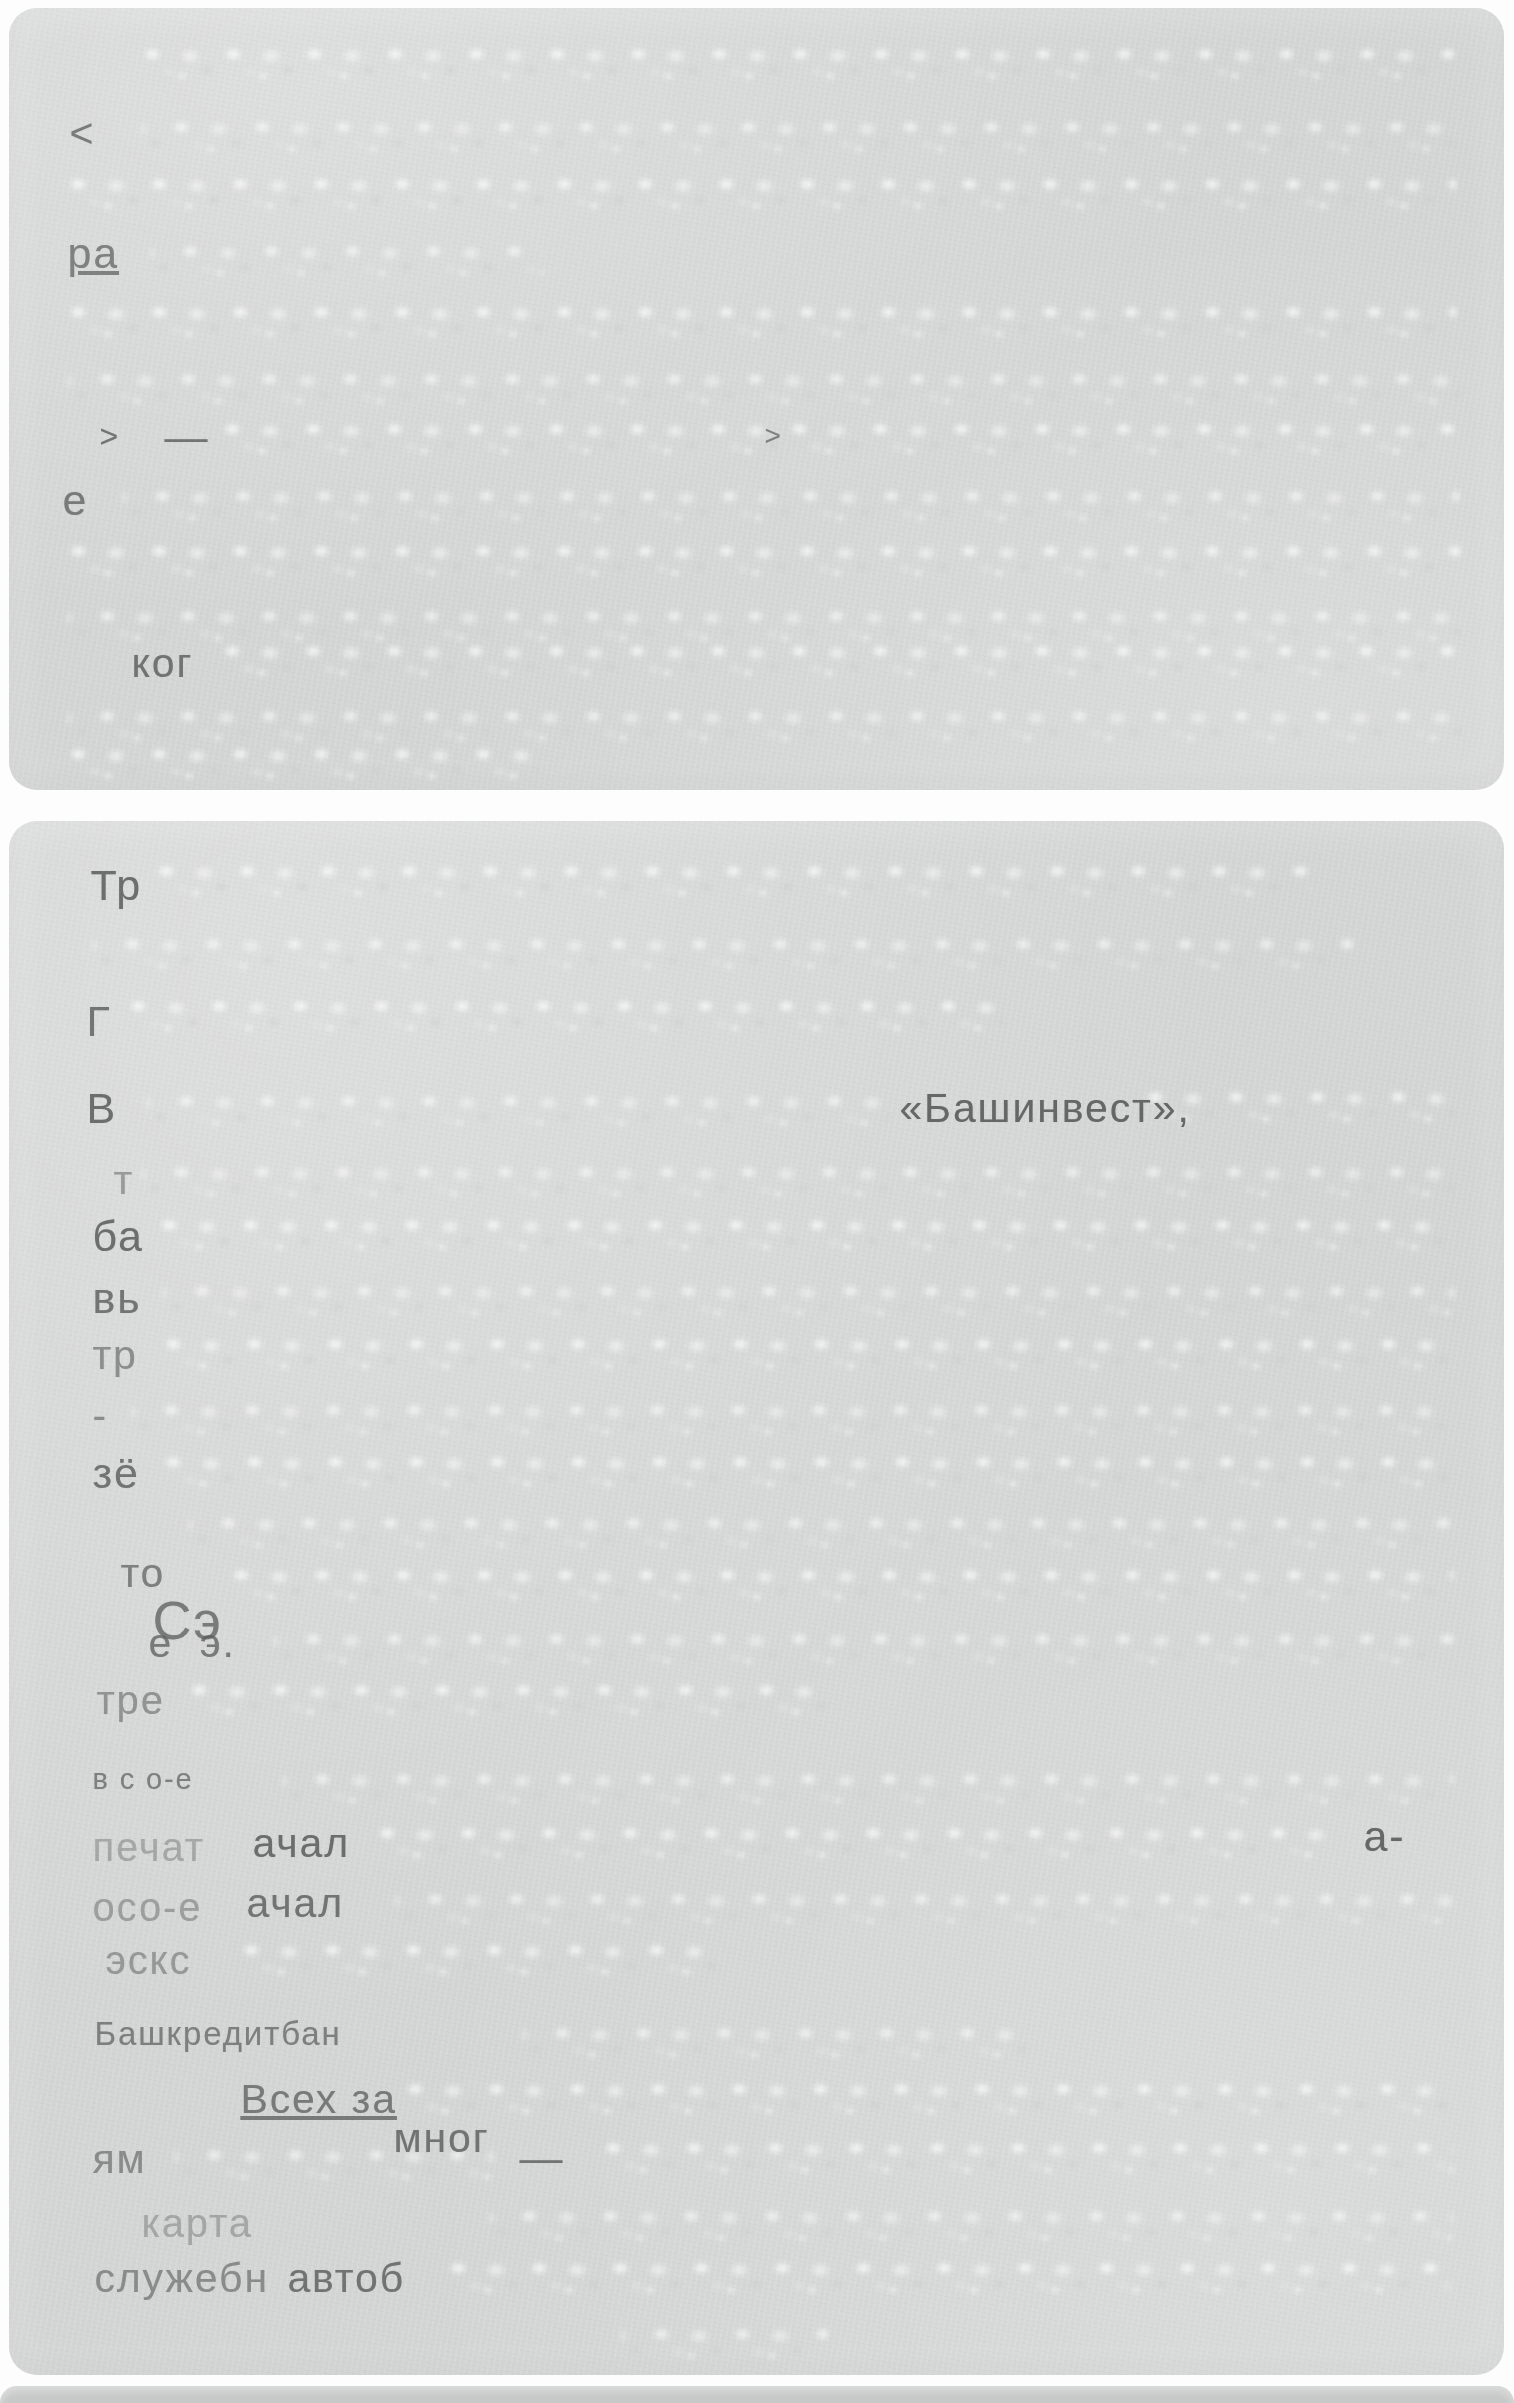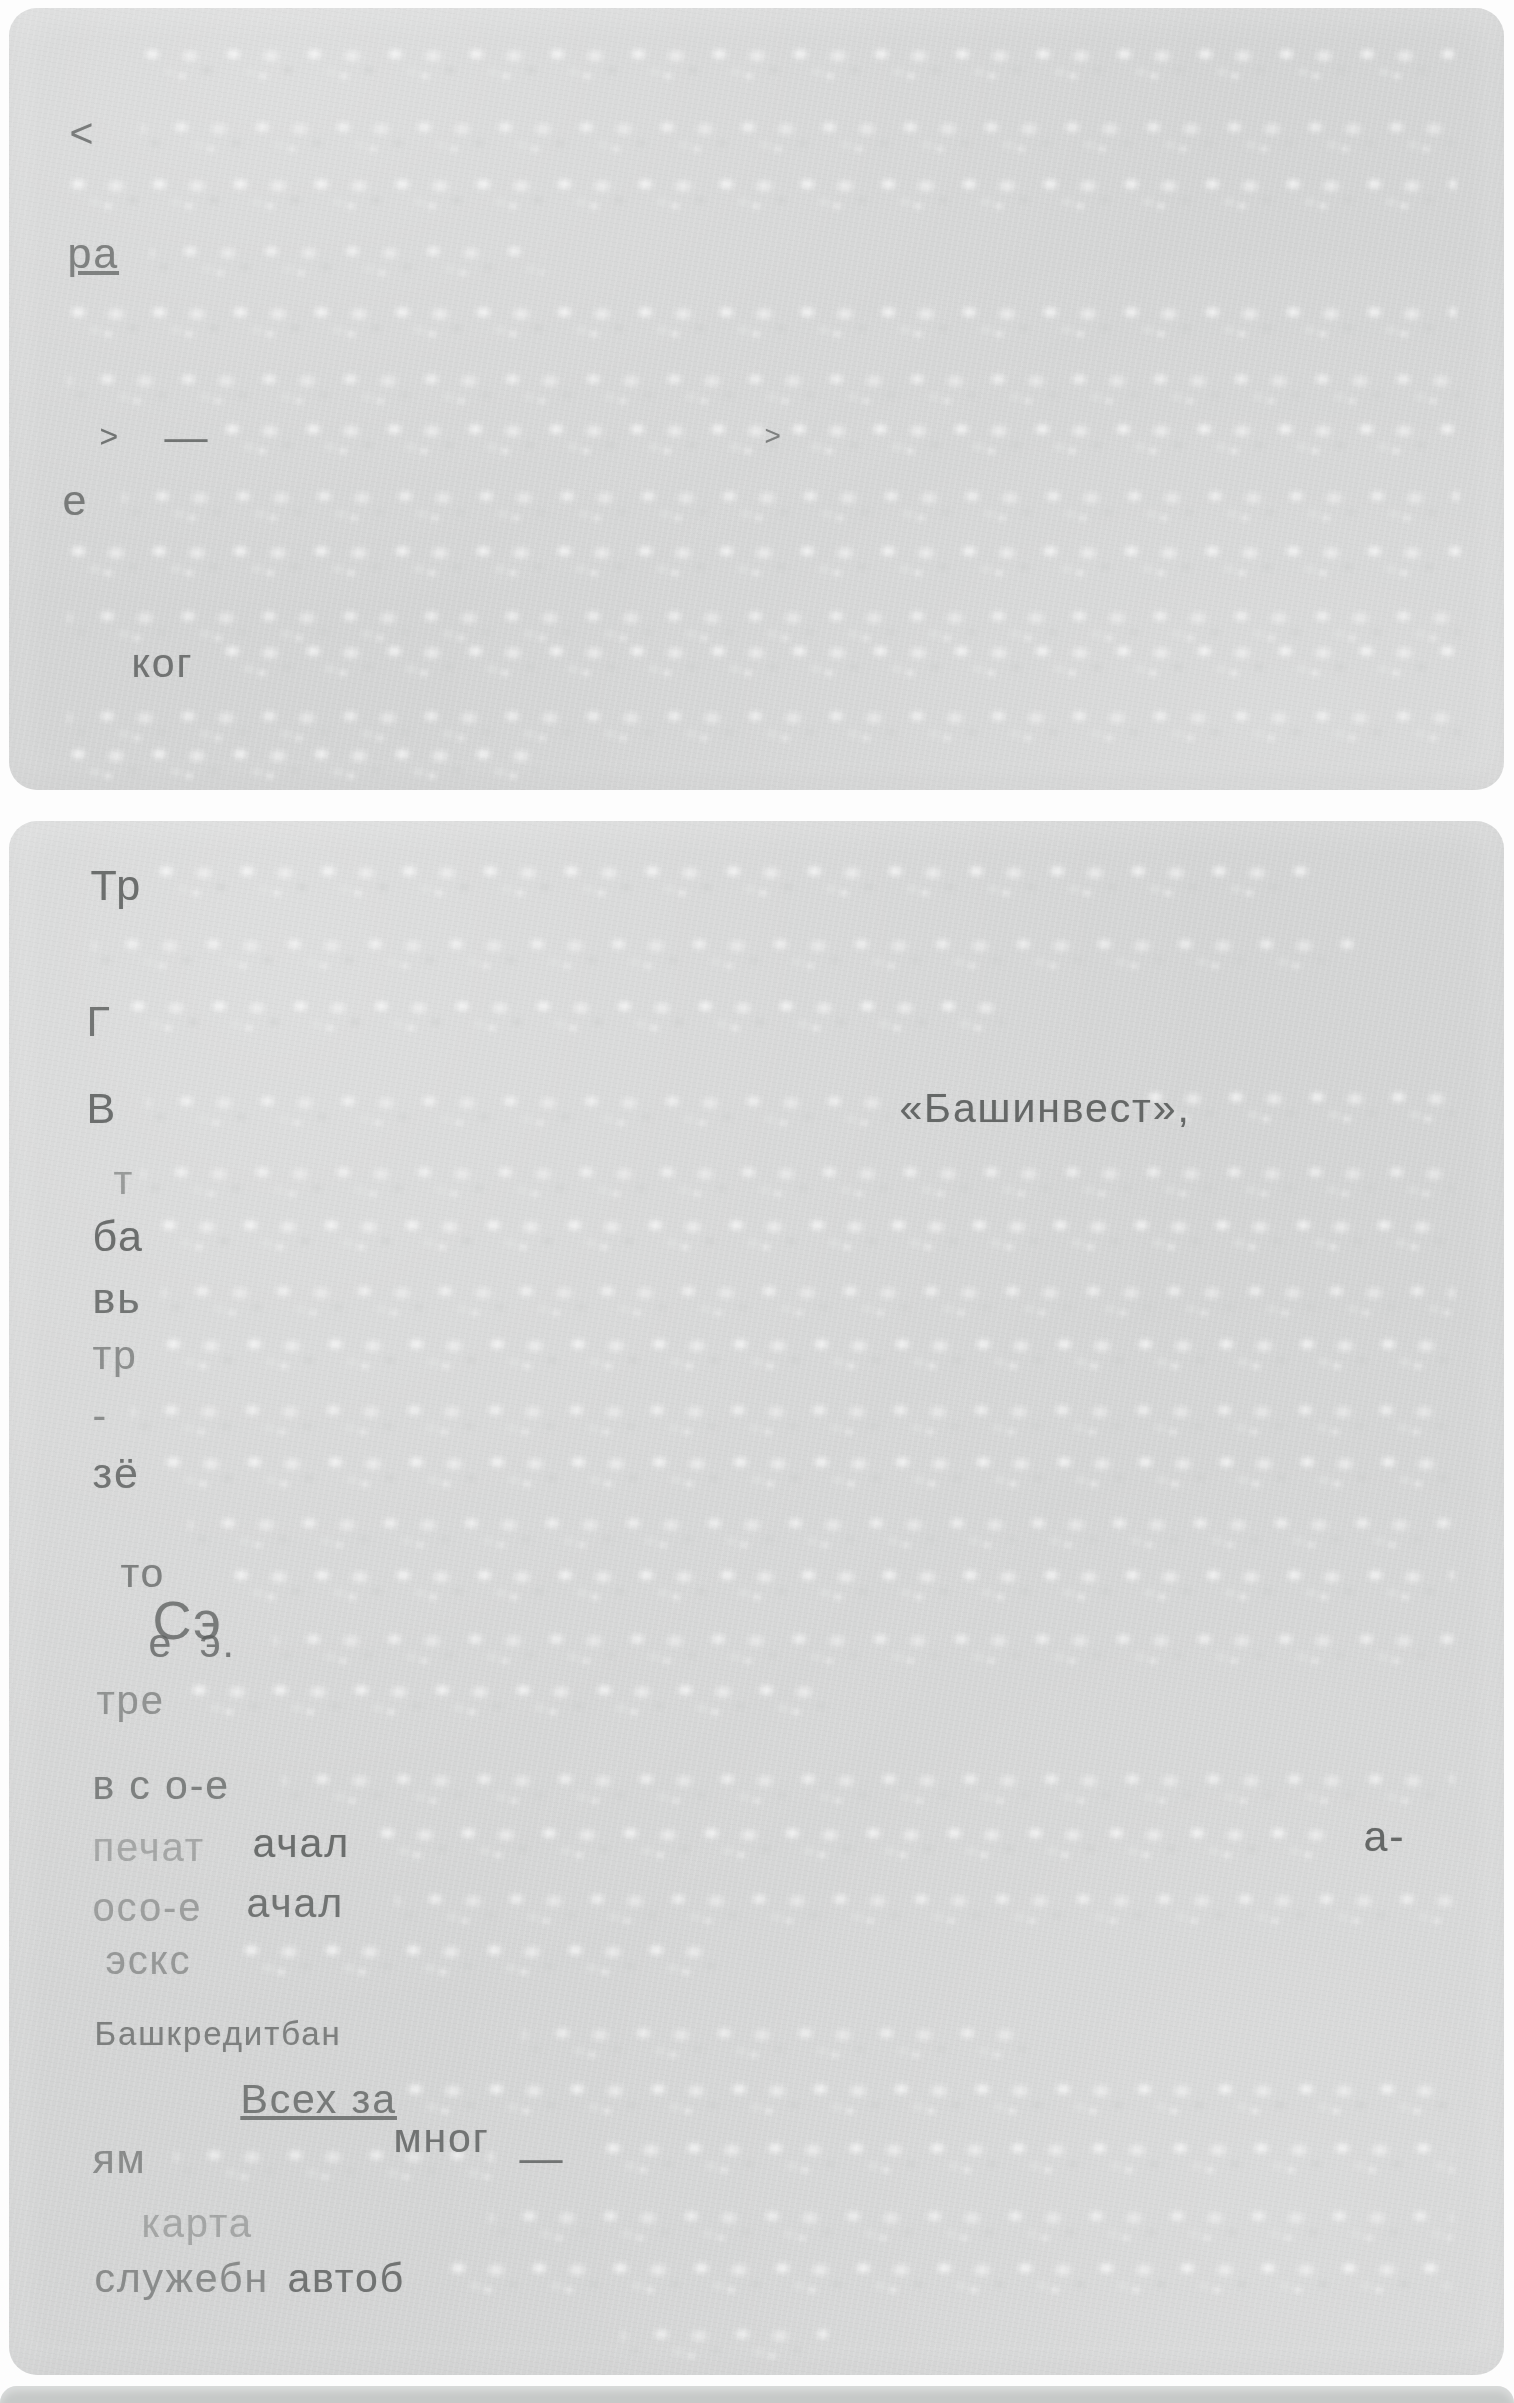--- a/index.html
+++ b/index.html
@@ -108,21 +108,21 @@
     <div class="frag" style="left: 104px; top: 339px; font-size: 41px; opacity: 0.5; color: rgb(89, 92, 91);">т</div>
     <div class="frag" style="left: 83px; top: 394px; font-size: 43px; opacity: 0.85; color: rgb(89, 92, 91);">ба</div>
     <div class="frag" style="left: 83px; top: 456px; font-size: 43px; opacity: 0.8; color: rgb(89, 92, 91);">вь</div>
     <div class="frag" style="left: 83px; top: 514px; font-size: 41px; opacity: 0.6; color: rgb(89, 92, 91);">тр</div>
     <div class="frag" style="left: 83px; top: 574px; font-size: 41px; opacity: 0.6; color: rgb(89, 92, 91);">-</div>
     <div class="frag" style="left: 83px; top: 631px; font-size: 43px; opacity: 0.8; color: rgb(89, 92, 91);">зё</div>
     <div class="frag" style="left: 111px; top: 686px; font-size: 41px; opacity: 0.7; color: rgb(89, 92, 91); margin-top: 46px;">то</div>
     <div class="frag" style="left: 143px; top: 772px; font-size: 54px; opacity: 0.75; color: rgb(89, 92, 91);">Сэ</div>
     <div class="frag" style="left: 139px; top: 802px; font-size: 41px; opacity: 0.75; color: rgb(89, 92, 91);">е  э.</div>
     <div class="frag" style="left: 87px; top: 859px; font-size: 40px; opacity: 0.55; color: rgb(89, 92, 91);">тре</div>
-    <div class="frag" style="left: 83px; top: 944px; font-size: 41px; opacity: 0.7; color: rgb(89, 92, 91); text-align: right;">в с о-е</div>
+    <div class="frag" style="left: 83px; top: 944px; font-size: 29px; opacity: 0.7; color: rgb(89, 92, 91); text-align: right;">в с о-е</div>
     <div class="frag" style="left: 83px; top: 1006px; font-size: 40px; opacity: 0.38; color: rgb(89, 92, 91);">печат</div>
     <div class="frag" style="left: 243px; top: 1002px; font-size: 41px; opacity: 0.85; color: rgb(89, 92, 91);">ачал</div>
     <div class="frag" style="left: 1354px; top: 994px; font-size: 43px; opacity: 0.9; color: rgb(89, 92, 91);">а-</div>
     <div class="frag" style="left: 83px; top: 1066px; font-size: 40px; opacity: 0.45; color: rgb(89, 92, 91);">осо-е</div>
     <div class="frag" style="left: 237px; top: 1062px; font-size: 41px; opacity: 0.8; color: rgb(89, 92, 91);">ачал</div>
     <div class="frag" style="left: 96px; top: 1119px; font-size: 40px; opacity: 0.5; color: rgb(89, 92, 91);">эскс</div>
     <div class="frag" style="left: 85px; top: 1196px; font-size: 33px; opacity: 0.7; color: rgb(89, 92, 91);">Башкредитбан</div>
     <div class="frag" style="left: 231px; top: 1258px; font-size: 41px; opacity: 0.75; color: rgb(89, 92, 91); text-decoration: underline;">Всех за</div>
     <div class="frag" style="left: 83px; top: 1318px; font-size: 41px; opacity: 0.6; color: rgb(89, 92, 91);">ям</div>
     <div class="frag" style="left: 510px; top: 1315px; font-size: 43px; opacity: 0.8; color: rgb(89, 92, 91);">—</div>

